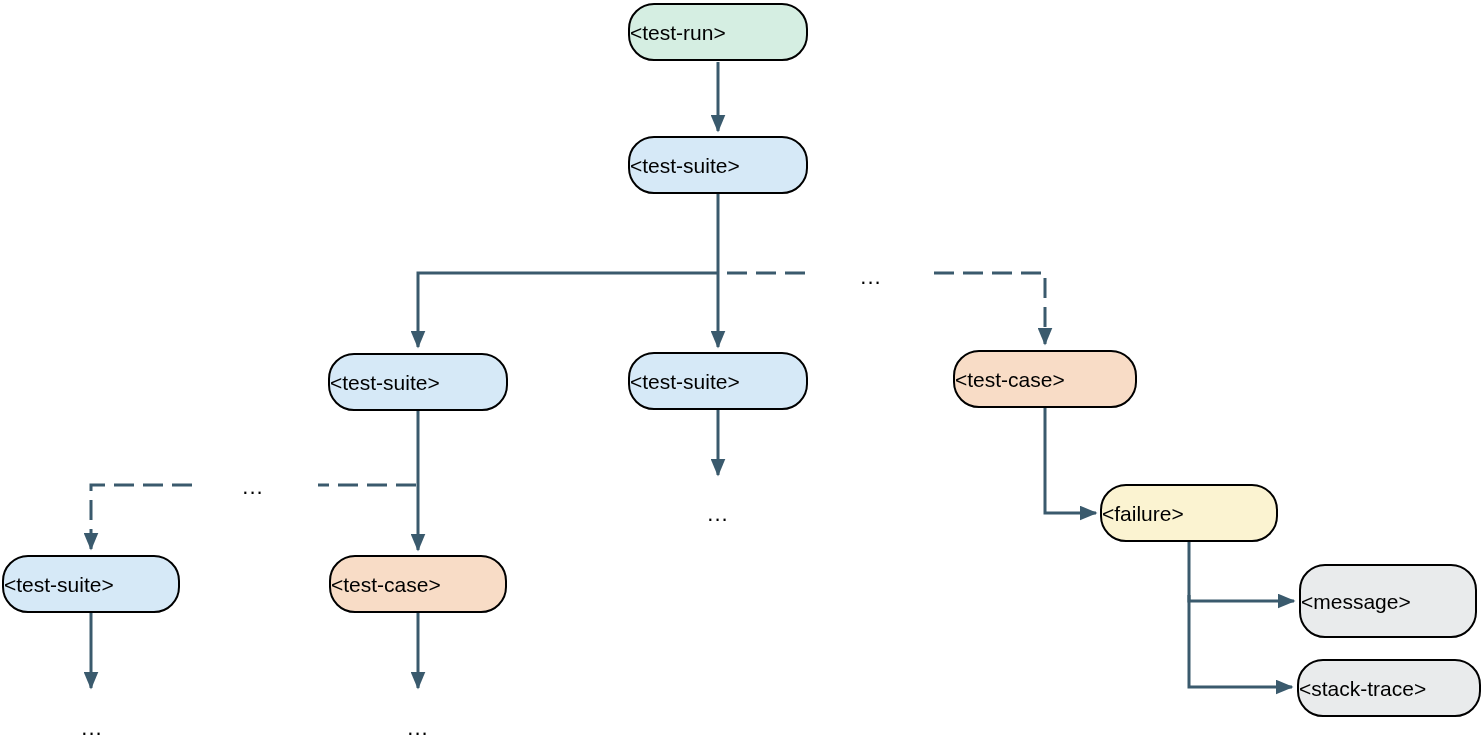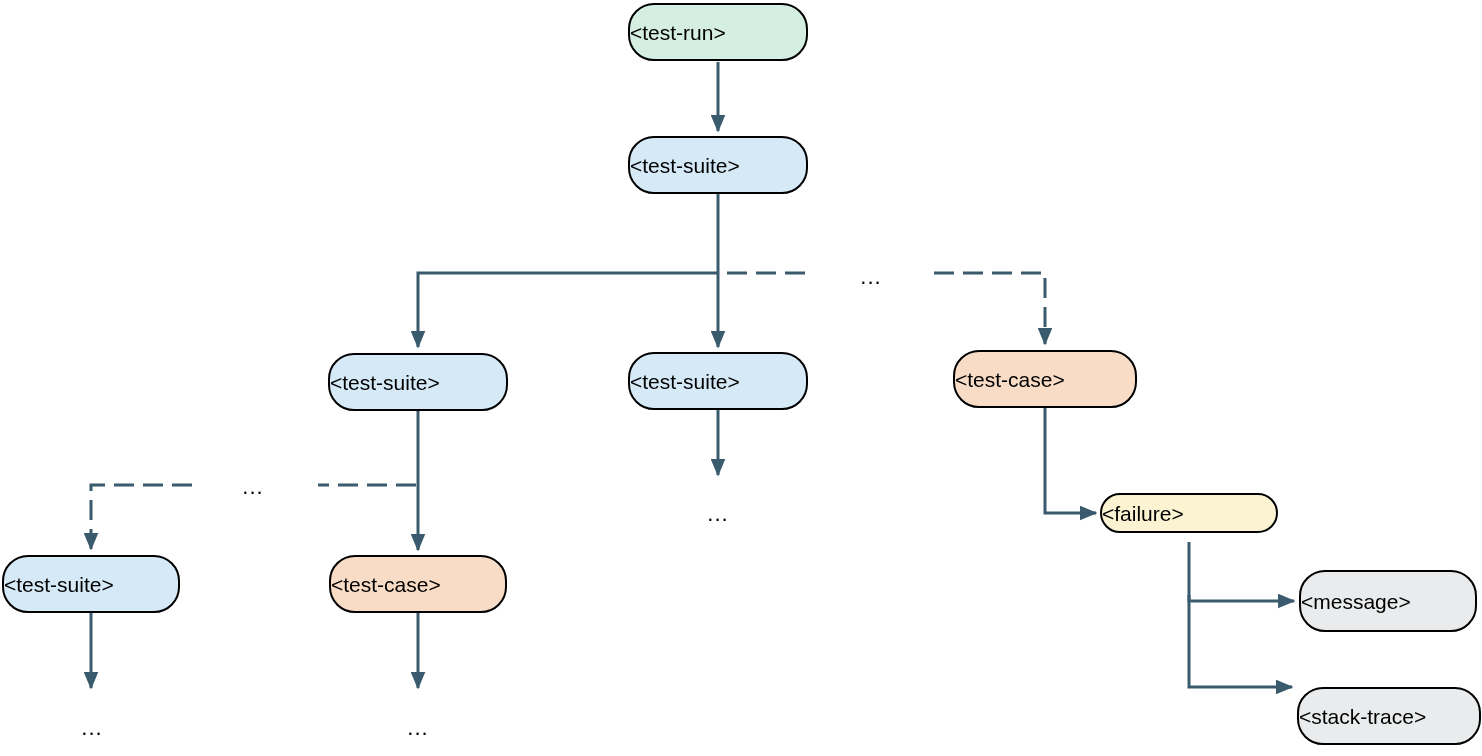--- a/index.html
+++ b/index.html
@@ -112,29 +112,29 @@
   </div>
 
   <div class="node" style="left: 91px; top: 584px; width: 178px; height: 58px; background: rgb(214, 233, 247);">
     <span class="label">&lt;test-suite&gt;</span>
   </div>
 
   <div class="node" style="left: 418px; top: 584px; width: 178px; height: 58px; background: rgb(248, 220, 198);">
     <span class="label">&lt;test-case&gt;</span>
   </div>
 
-  <div class="node" style="left: 1189px; top: 513px; width: 178px; height: 40px; background: rgb(251, 243, 209);">
+  <div class="node" style="left: 1189px; top: 513px; width: 178px; height: 58px; background: rgb(251, 243, 209);">
     <span class="label">&lt;failure&gt;</span>
   </div>
 
-  <div class="node" style="left: 1388px; top: 601px; width: 178px; height: 62px; background: rgb(233, 235, 236);">
+  <div class="node" style="left: 1388px; top: 601px; width: 178px; height: 74px; background: rgb(233, 235, 236);">
     <span class="label">&lt;message&gt;</span>
   </div>
 
-  <div class="node" style="left: 1389px; top: 688px; width: 184px; height: 58px; background: rgb(233, 235, 236); margin-top: 28px;">
+  <div class="node" style="left: 1389px; top: 688px; width: 184px; height: 58px; background: rgb(233, 235, 236);">
     <span class="label">&lt;stack-trace&gt;</span>
   </div>
 
   <span class="ellipsis" style="left:871px; top:277px;">...</span>
   <span class="ellipsis" style="left:253px; top:487px;">...</span>
   <span class="ellipsis" style="left:718px; top:514px;">...</span>
   <span class="ellipsis" style="left:92px; top:728px;">...</span>
   <span class="ellipsis" style="left:418px; top:728px;">...</span>
 
 </div>

